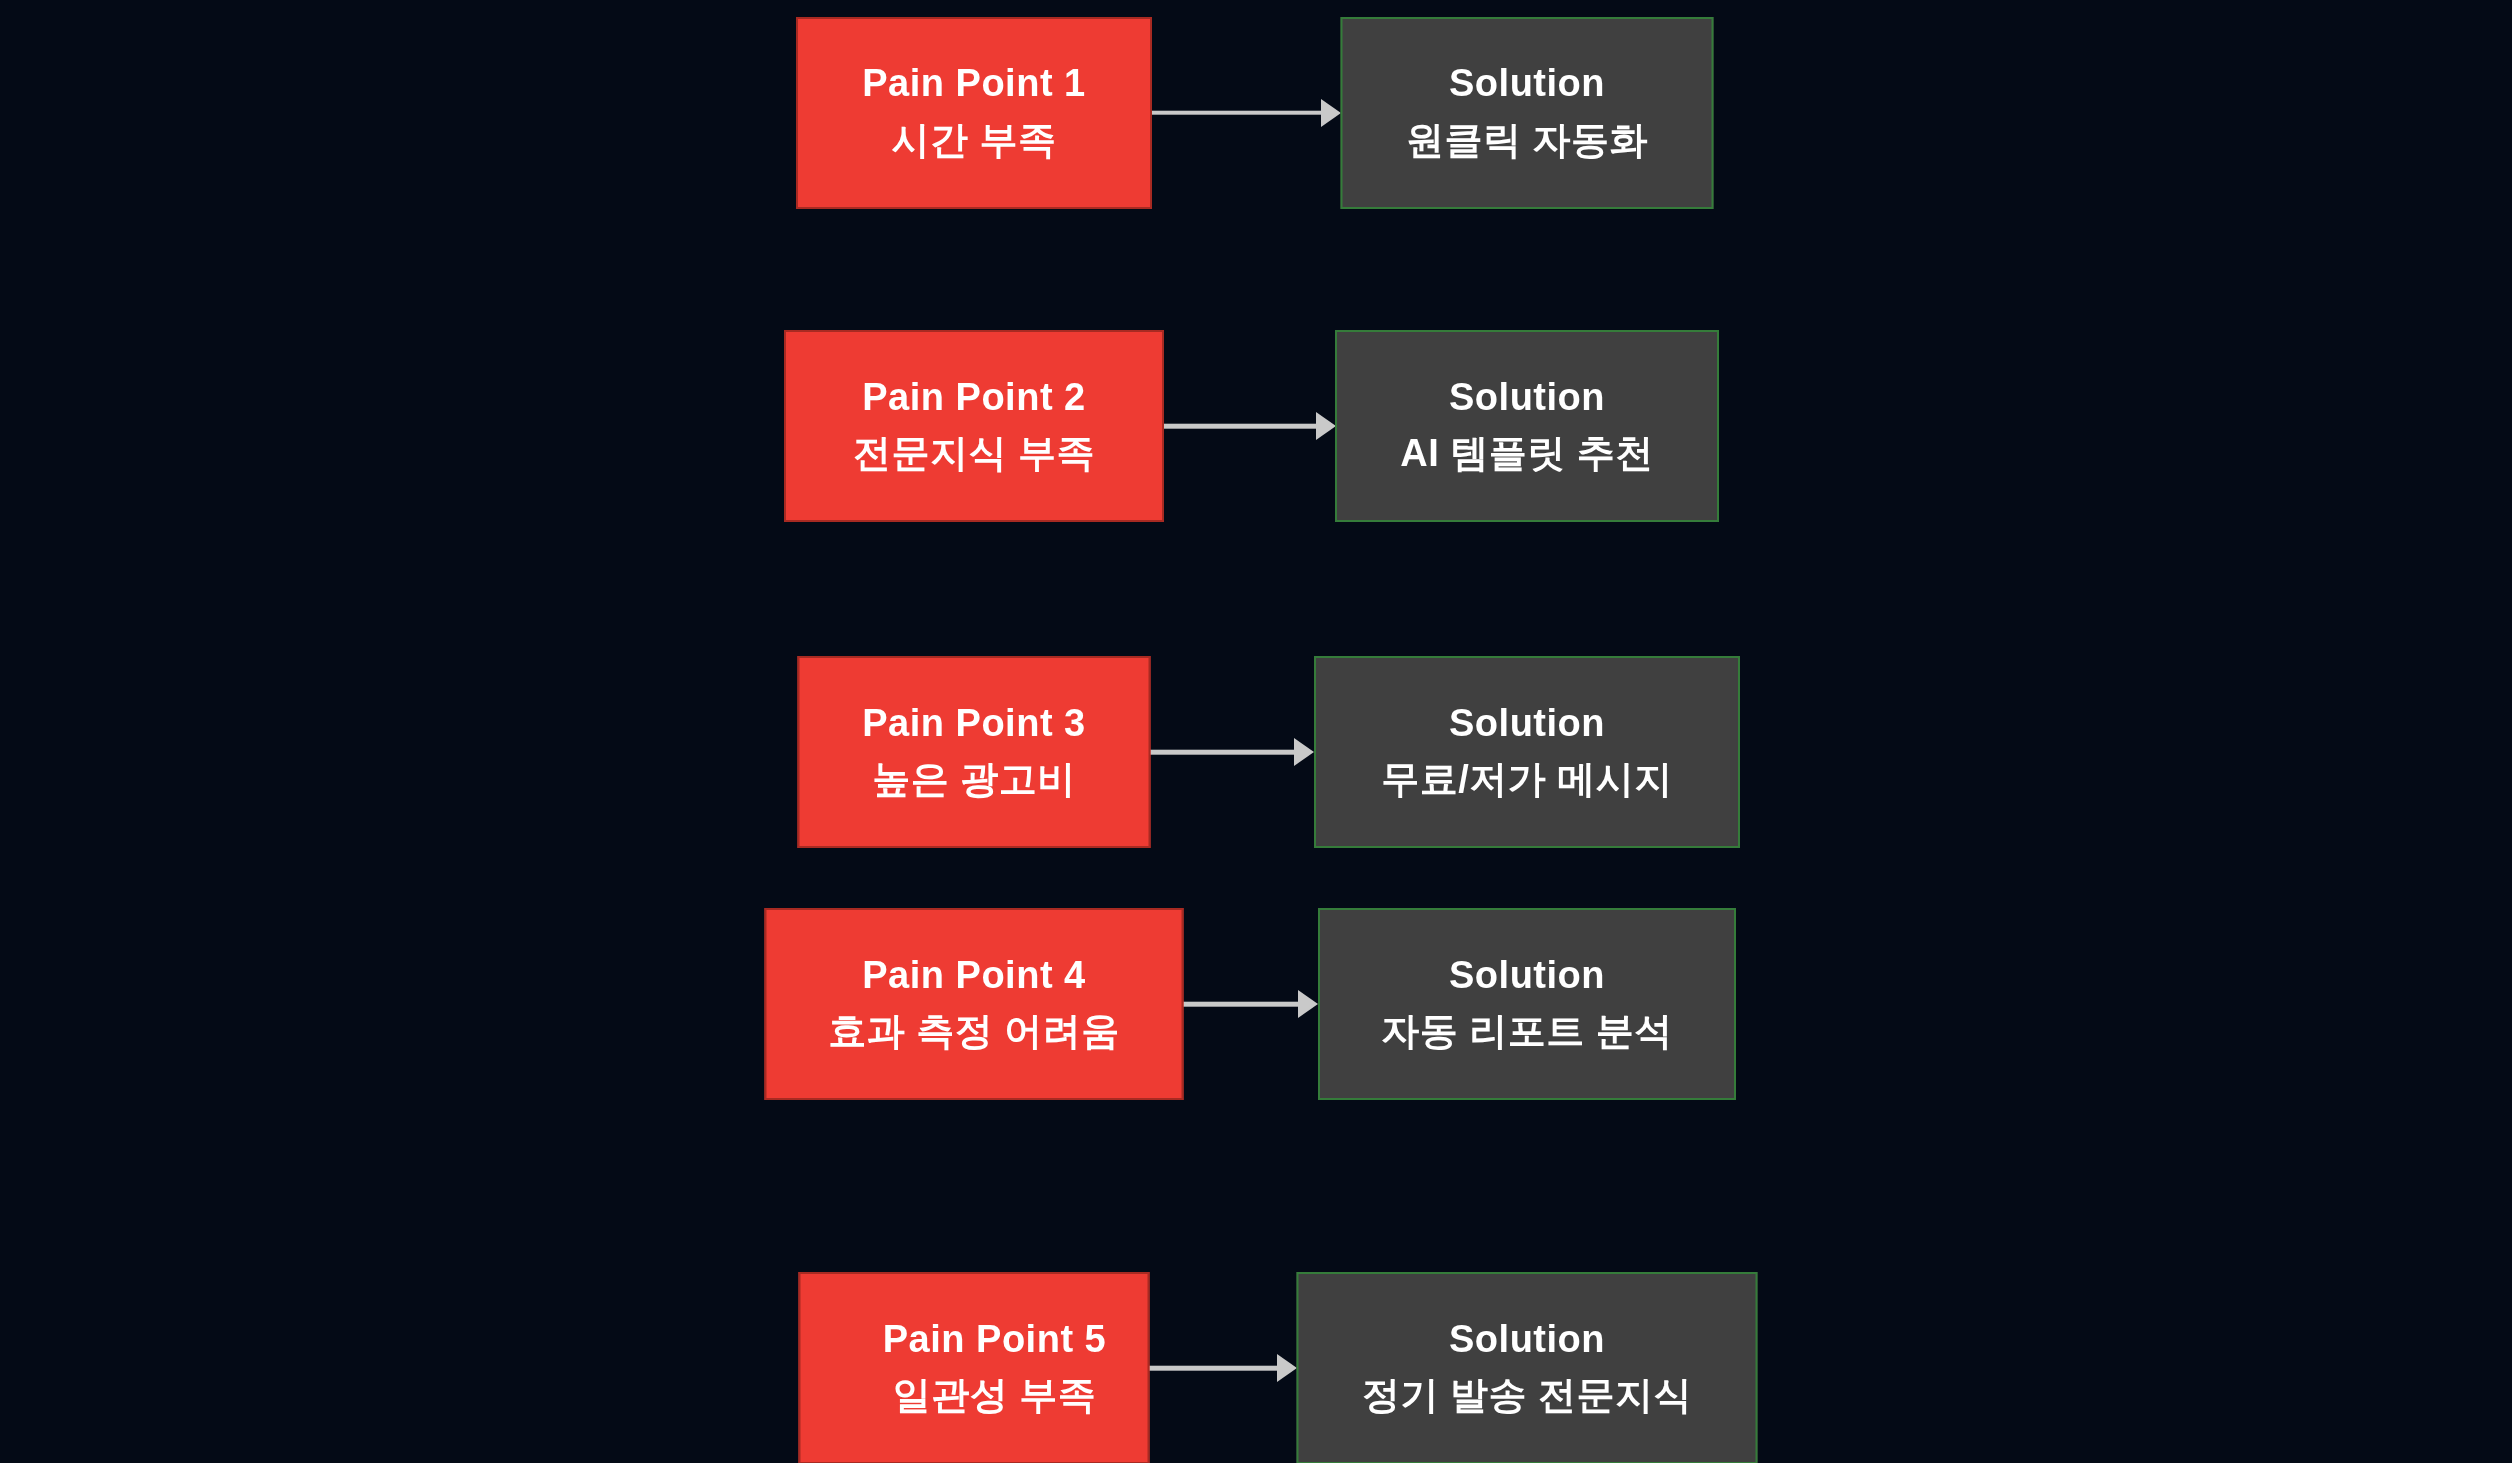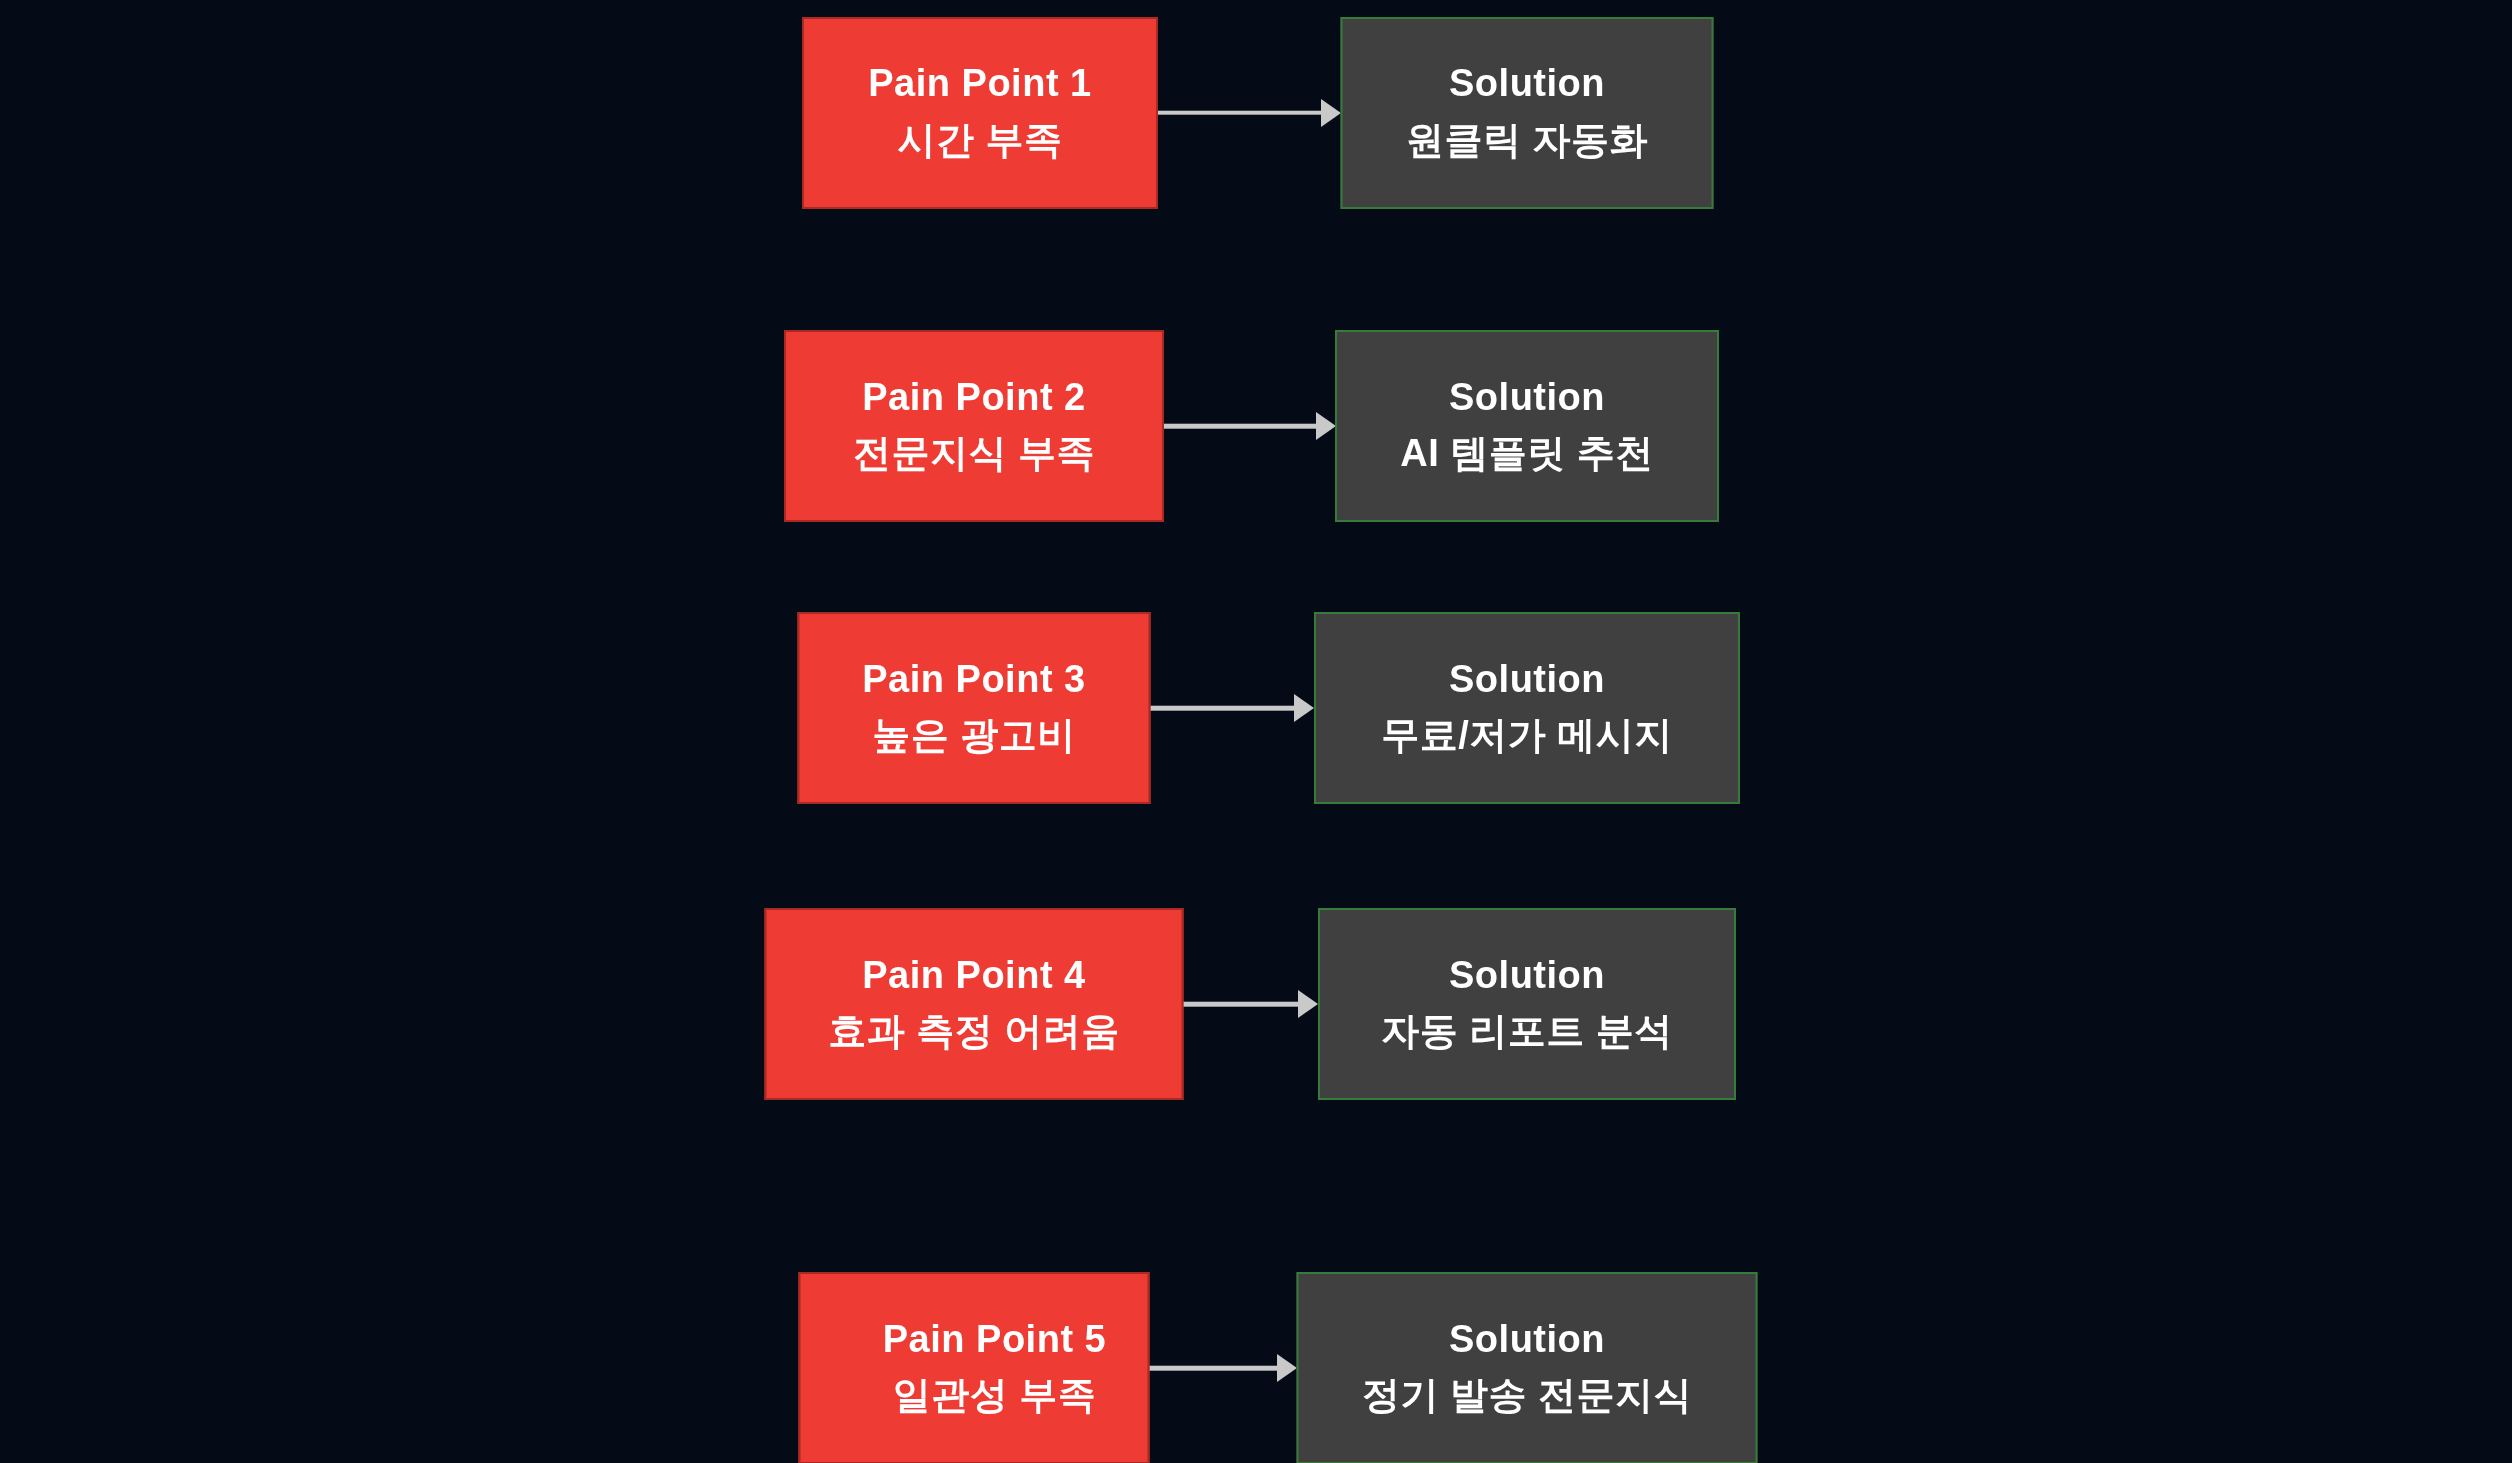--- a/index.html
+++ b/index.html
@@ -16,21 +16,21 @@
     font-family: "Liberation Sans", "DejaVu Sans", sans-serif;
   }
   .row {
     position: absolute;
     left: 0;
     width: 100%;
     height: 192px;
   }
   .row[data-row="0"] { top: 16.6px; }
   .row[data-row="1"] { top: 330px; }
-  .row[data-row="2"] { top: 612px; }
+  .row[data-row="2"] { top: 656px; }
   .row[data-row="3"] { top: 908px; }
   .row[data-row="4"] { top: 1272px; }
 
   .box {
     position: absolute;
     top: 0;
     height: 192px;
     box-sizing: border-box;
     display: flex;
     flex-direction: column;
@@ -54,21 +54,21 @@
     background: #ee3b33;
     border: 2.8px solid #a82a22;
   }
   .sol {
     left: 1527px;
     transform: translateX(-50%);
     background: #404040;
     border: 2.8px solid #357c3a;
   }
   
-  .row[data-row="0"] .pain { width: 356px; margin-left: 6px; }
+  .row[data-row="0"] .pain { width: 356px; }
   .row[data-row="1"] .pain { width: 380px; align-items: center; }
   .row[data-row="2"] .pain { width: 353px; }
   .row[data-row="3"] .pain { width: 419px; }
   .row[data-row="4"] .pain { width: 351px; padding-left: 41px; }
   .row[data-row="0"] .sol  { width: 373px; }
   .row[data-row="1"] .sol  { width: 384px; }
   .row[data-row="2"] .sol  { width: 426px; }
   .row[data-row="3"] .sol  { width: 418px; }
   .row[data-row="4"] .sol  { width: 461px; }
 

